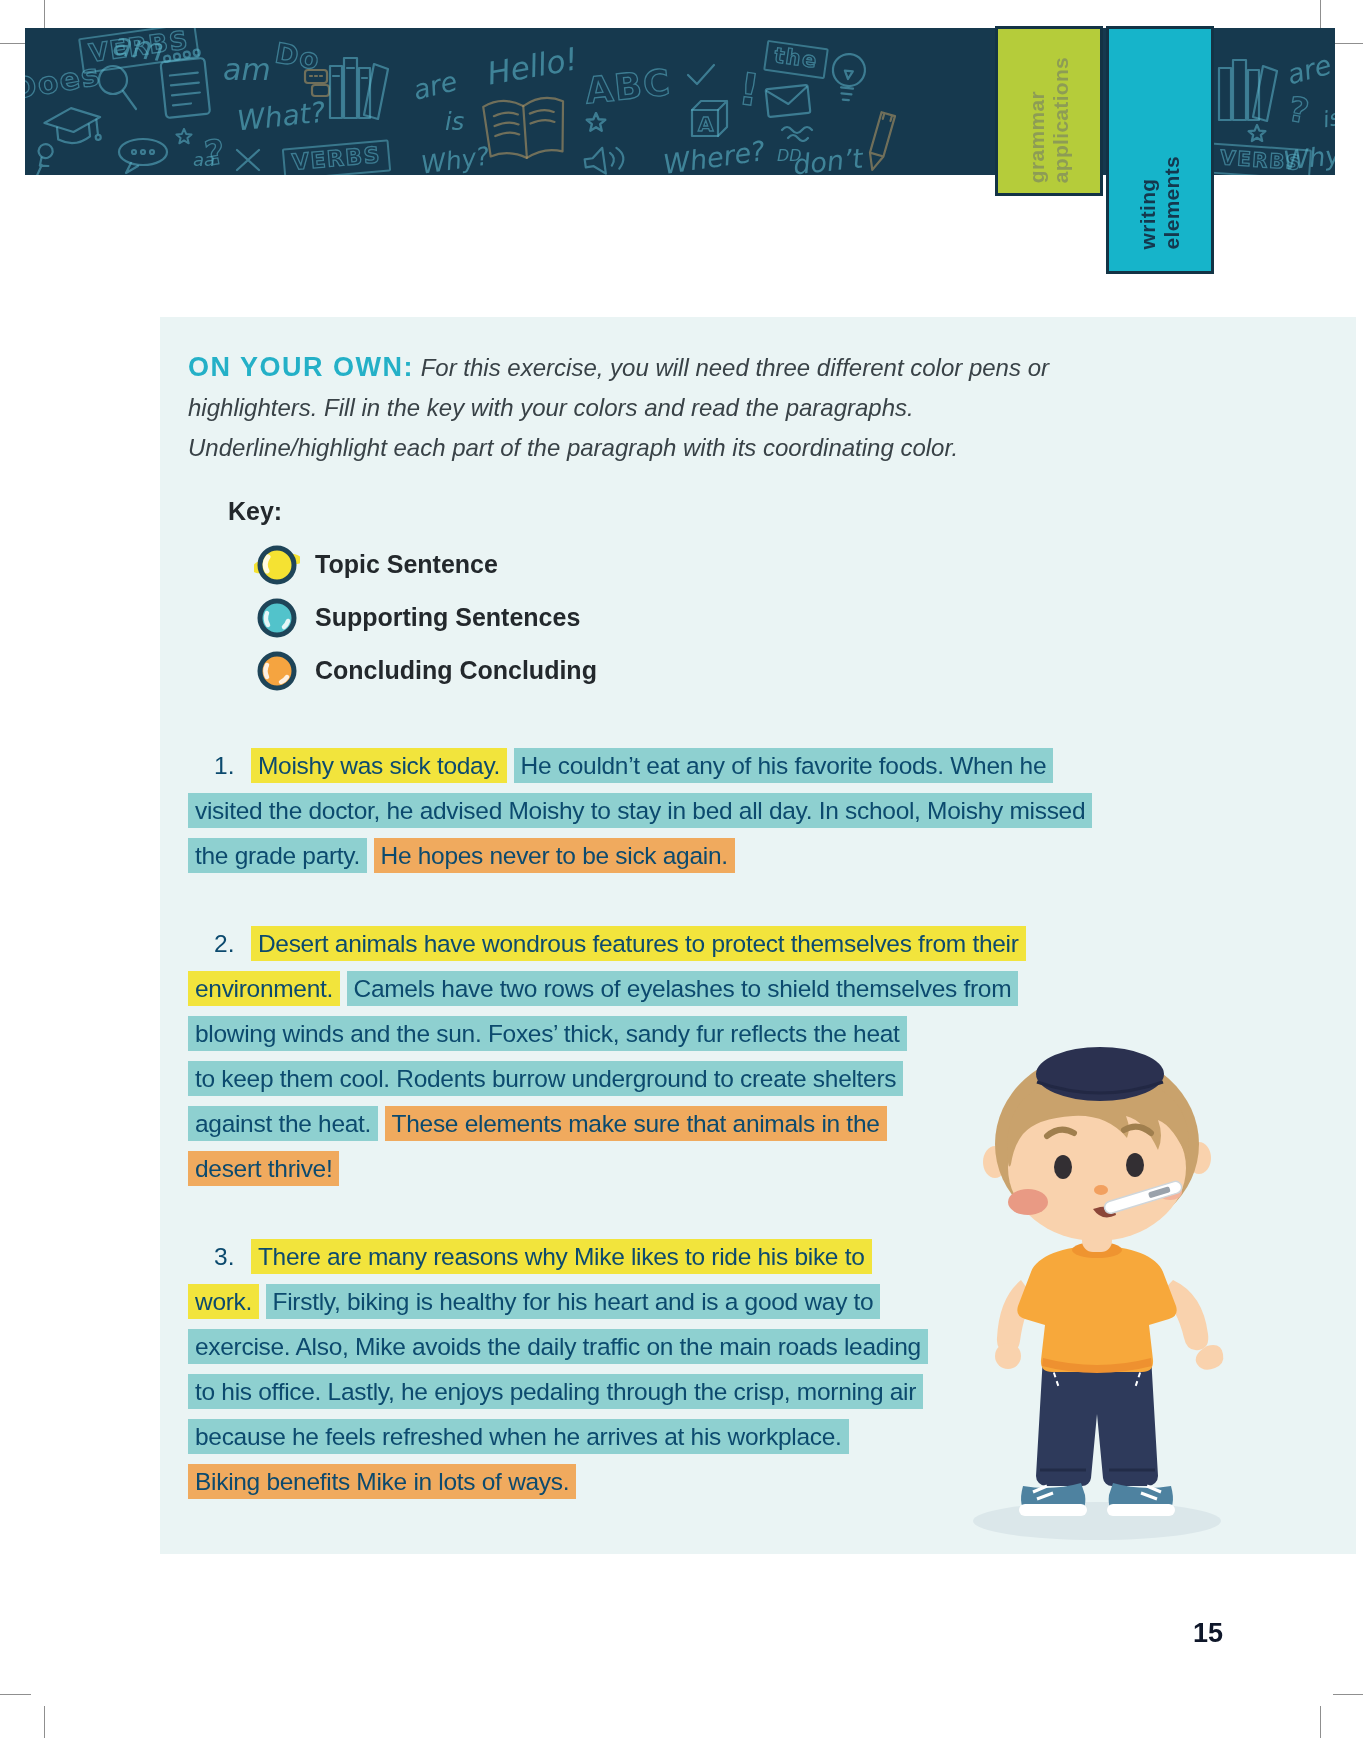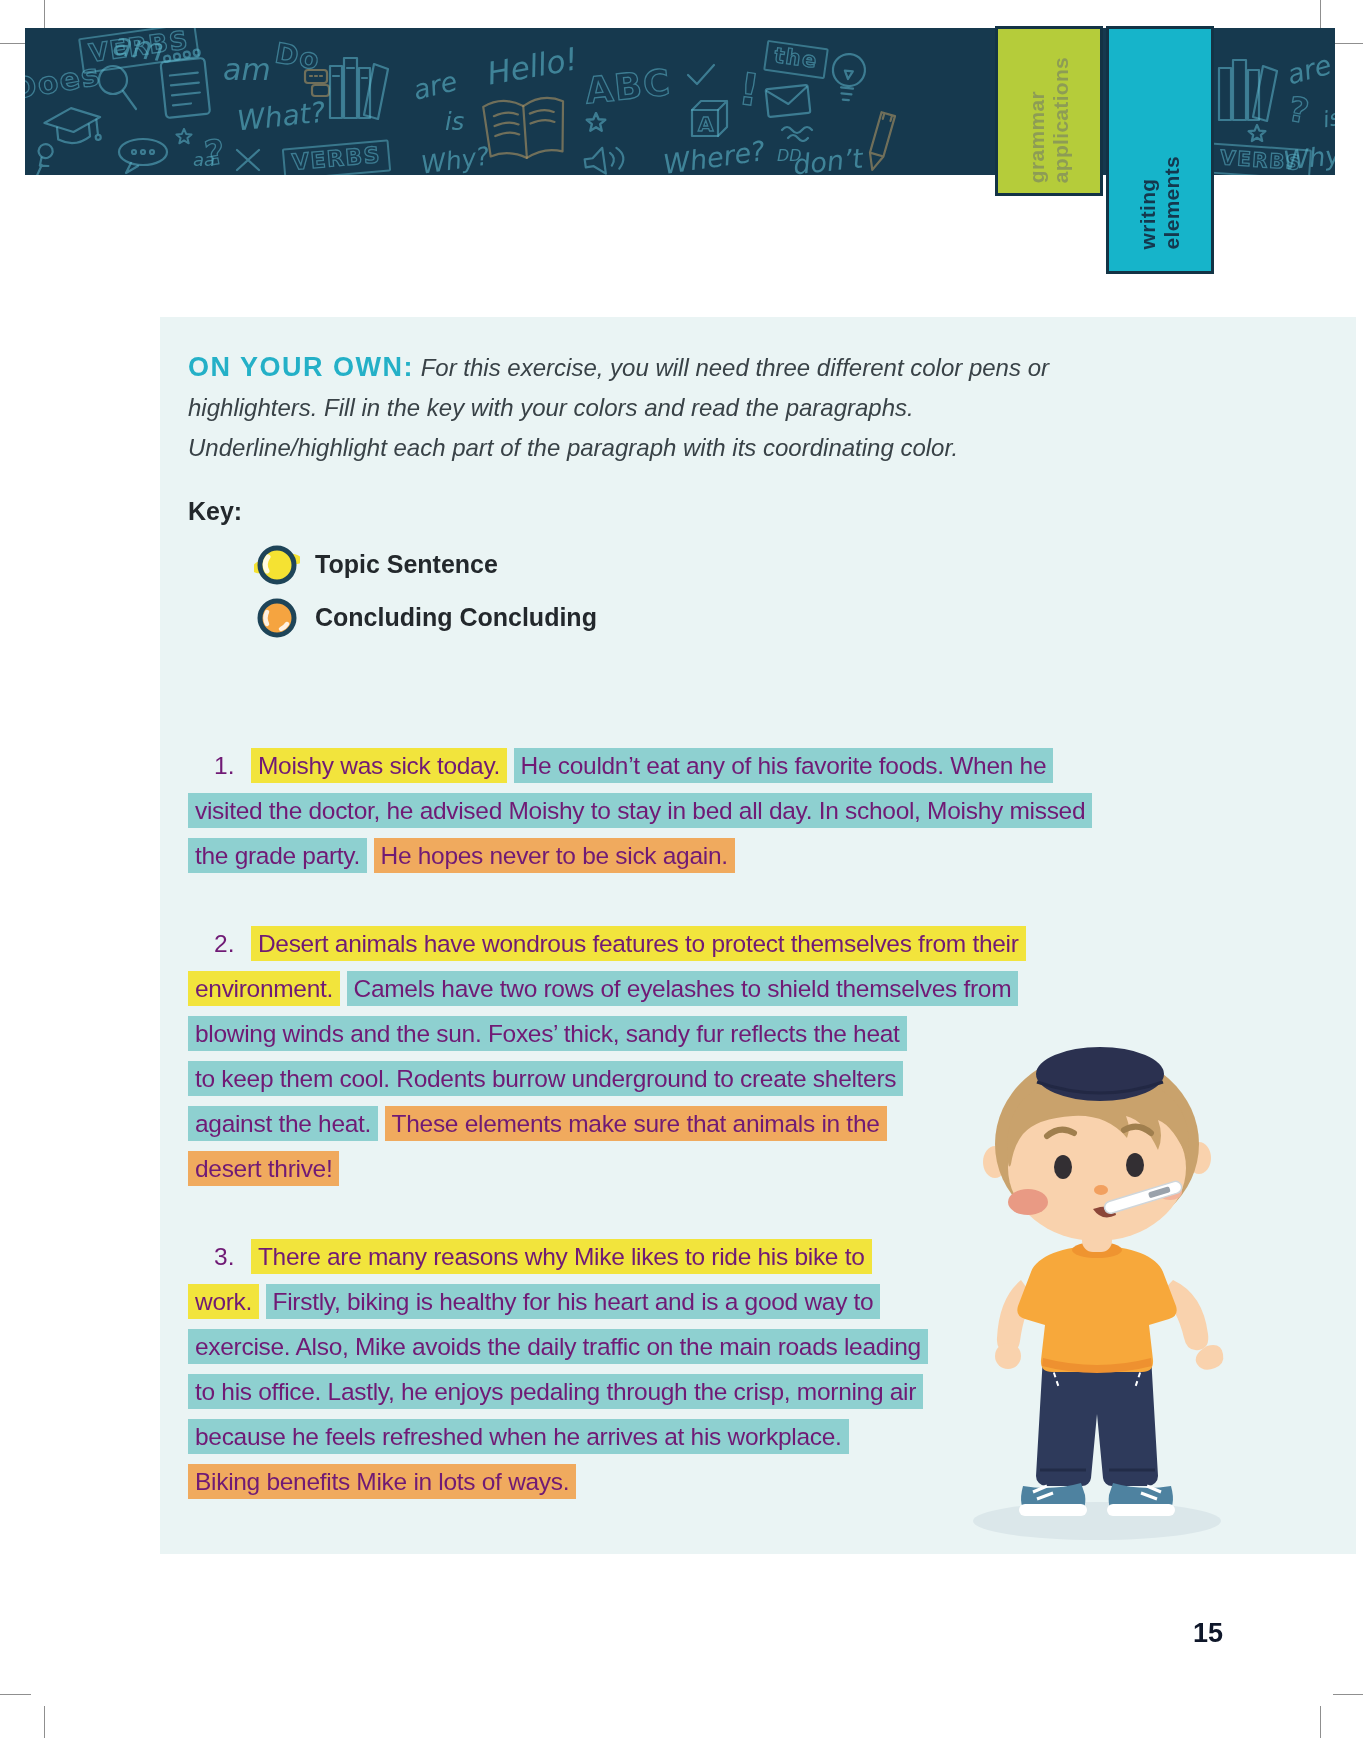--- a/index.html
+++ b/index.html
@@ -38,29 +38,29 @@
   
   .panel {
     position:absolute; left:160px; top:317px; width:1196px; height:1237px;
     background:#eaf4f4;
   }
   .intro { position:absolute; left:28px; top:30px; width:884px; font-size:24px; line-height:40px; color:#394247; }
   .intro .title { color:#24b0c7; font-weight:700; font-size:27px; letter-spacing:1.5px; }
   .intro .instr { font-style:italic; }
 
   .keyblock { position:absolute; left:28px; top:180px; }
-  .key-title { font-weight:700; font-size:25px; color:#23282c; }
+  .key-title { font-weight:700; font-size:25px; color:#23282c;margin-left:40px; }
   .key-items { margin:12px 0 0 66px; }
   .key-item  { display:flex; align-items:center; height:53px; }
   .key-swatch { width:46px; height:46px; margin-right:15px; }
   .key-text  { font-weight:700; font-size:25px; color:#23282c; }
 
   .paras {
     position:absolute; left:28px; top:426px; width:906px;
-    font-size:24.5px; line-height:45px; letter-spacing:-0.3px; color:#701a75;
+    font-size:24.5px; line-height:45px; letter-spacing:-0.3px; color:#0c4a6e;
   }
   .para { margin:0 0 43px; text-indent:26px; }
   .pnum { margin-right:10px; letter-spacing:0; }
   .hl { padding:4px 7px; -webkit-box-decoration-break:clone; box-decoration-break:clone; }
   .hl-y { background:#f2e43c; }
   .hl-t { background:#8ed0d0; }
   .hl-o { background:#f0aa5e; }
   .illo-spacer { float:right; width:172px; height:524px; shape-outside:inset(90px 0 0 0); }
 
   .illustration { position:absolute; left:795px; top:723px; }
@@ -260,20 +260,27 @@
           <svg class="key-swatch" viewBox="0 0 46 46">
             <ellipse cx="7" cy="25" rx="9" ry="6" fill="#f5e232" transform="rotate(-18 7 25)"></ellipse>
             <ellipse cx="40" cy="17" rx="8" ry="5" fill="#f5e232" transform="rotate(14 40 17)"></ellipse>
             <circle cx="23" cy="23" r="17" stroke="#1e4458" stroke-width="5" fill="#f5e232"></circle>
             <path d="M13 29 A 13 13 0 0 1 14 15" stroke="#fff" stroke-width="5" fill="none" stroke-linecap="round" opacity=".85"></path>
           </svg>
           <span class="key-text">Topic Sentence</span>
         </div>
         <div class="key-item">
           <svg class="key-swatch" viewBox="0 0 46 46">
+            <circle cx="23" cy="23" r="17" stroke="#1e4458" stroke-width="5" fill="#52c3cb"></circle>
+            <path d="M14 30 A 13 13 0 0 1 13 18 M30 32 a 13 13 0 0 0 4 -6" stroke="#fff" stroke-width="4.5" fill="none" stroke-linecap="round" opacity=".85"></path>
+          </svg>
+          <span class="key-text">Supporting Sentences</span>
+        </div>
+        <div class="key-item">
+          <svg class="key-swatch" viewBox="0 0 46 46">
             <circle cx="23" cy="23" r="17" stroke="#1e4458" stroke-width="5" fill="#f5a440"></circle>
             <path d="M13 29 A 13 13 0 0 1 13 17 M27 34 a 13 13 0 0 0 6 -5" stroke="#fff" stroke-width="4.5" fill="none" stroke-linecap="round" opacity=".85"></path>
           </svg>
           <span class="key-text">Concluding Concluding</span>
         </div>
       </div>
     </div>
 
     <div class="paras">
       <div class="para">

